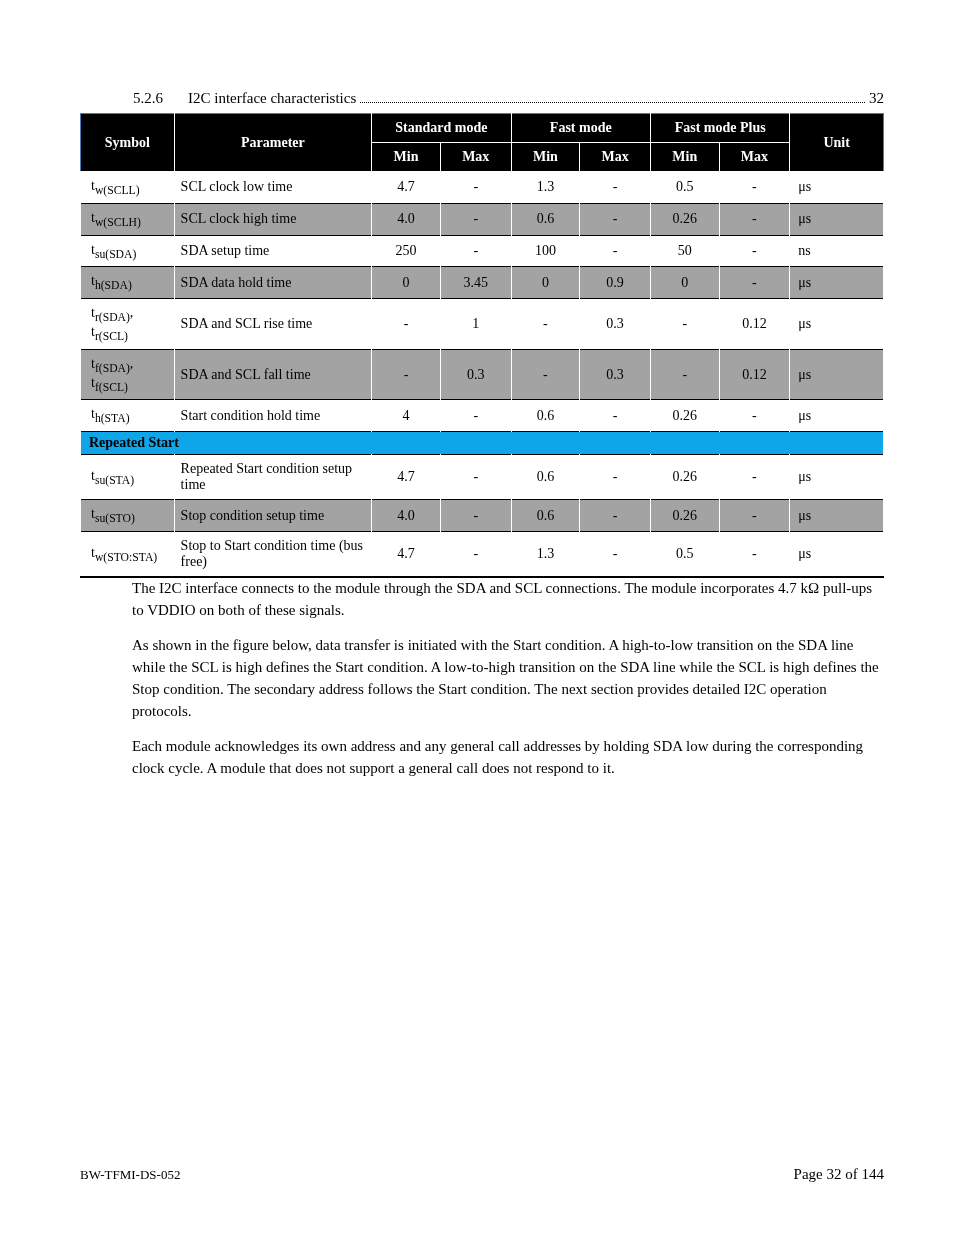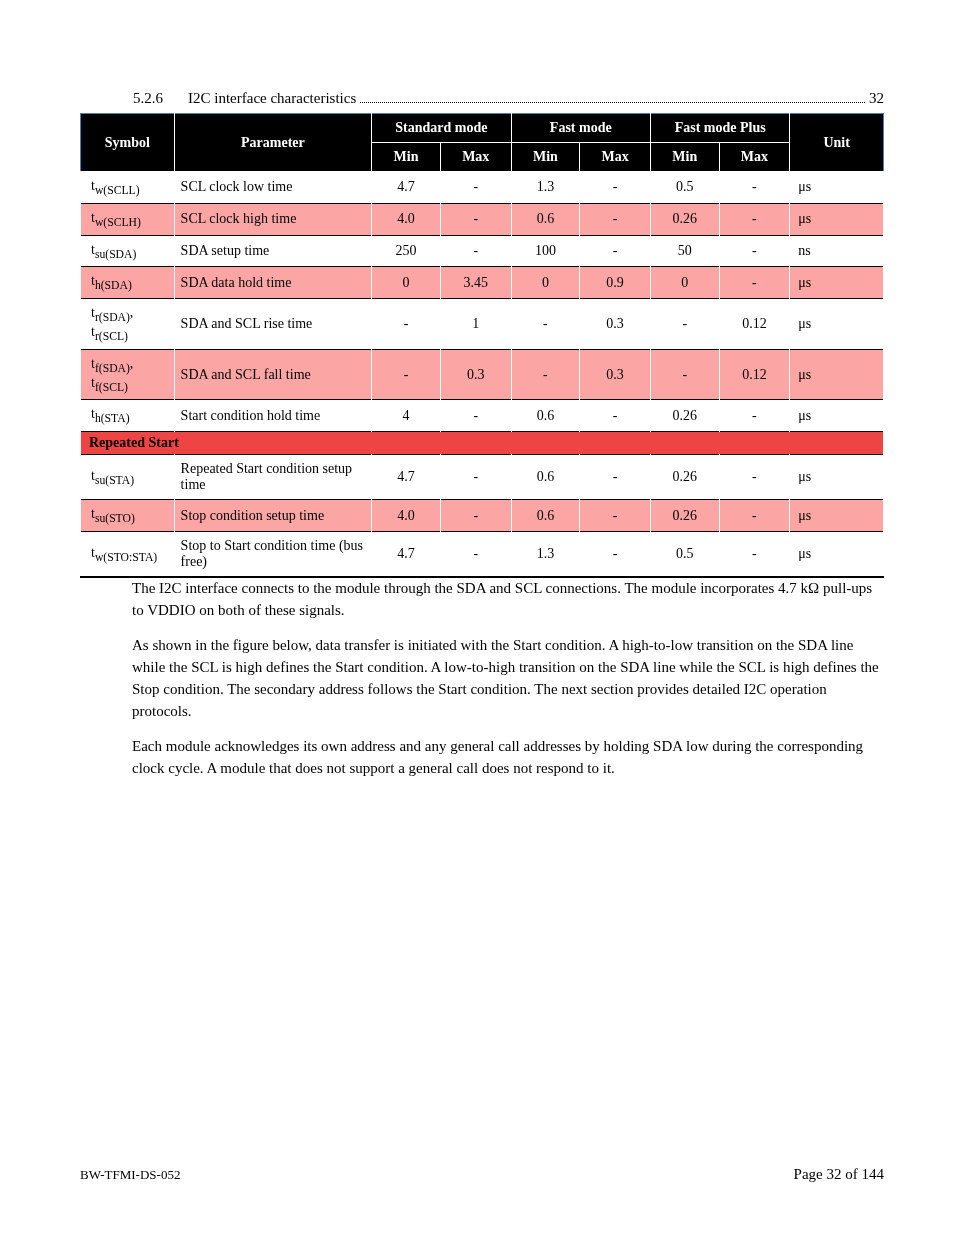--- a/index.html
+++ b/index.html
@@ -59,23 +59,23 @@
     border-top: 1px solid #000;
     border-bottom: none;
     padding: 6px 6px;
     text-align: center;
     vertical-align: middle;
   }
   table.spec tbody tr:last-child td { border-bottom: 2px solid #000; }
   table.spec tbody td.sym { text-align: left; padding-left: 10px; }
   table.spec tbody td.param { text-align: left; padding-left: 6px; }
   table.spec tbody td.unit { text-align: left; padding-left: 8px; }
-  table.spec tr.shaded td { background: #fca5a5; }
+  table.spec tr.shaded td { background: #a3a3a3; }
   table.spec tr.sect td {
-    background: #ef4444;
+    background: #0ea5e9;
     text-align: left;
     font-weight: bold;
     padding: 3px 8px;
   }
   .tight td { padding-top:4px; padding-bottom:4px; }
 
   h2.section {
     font-size: 20px;
     font-weight: bold;
     color: #1f4e9c;

